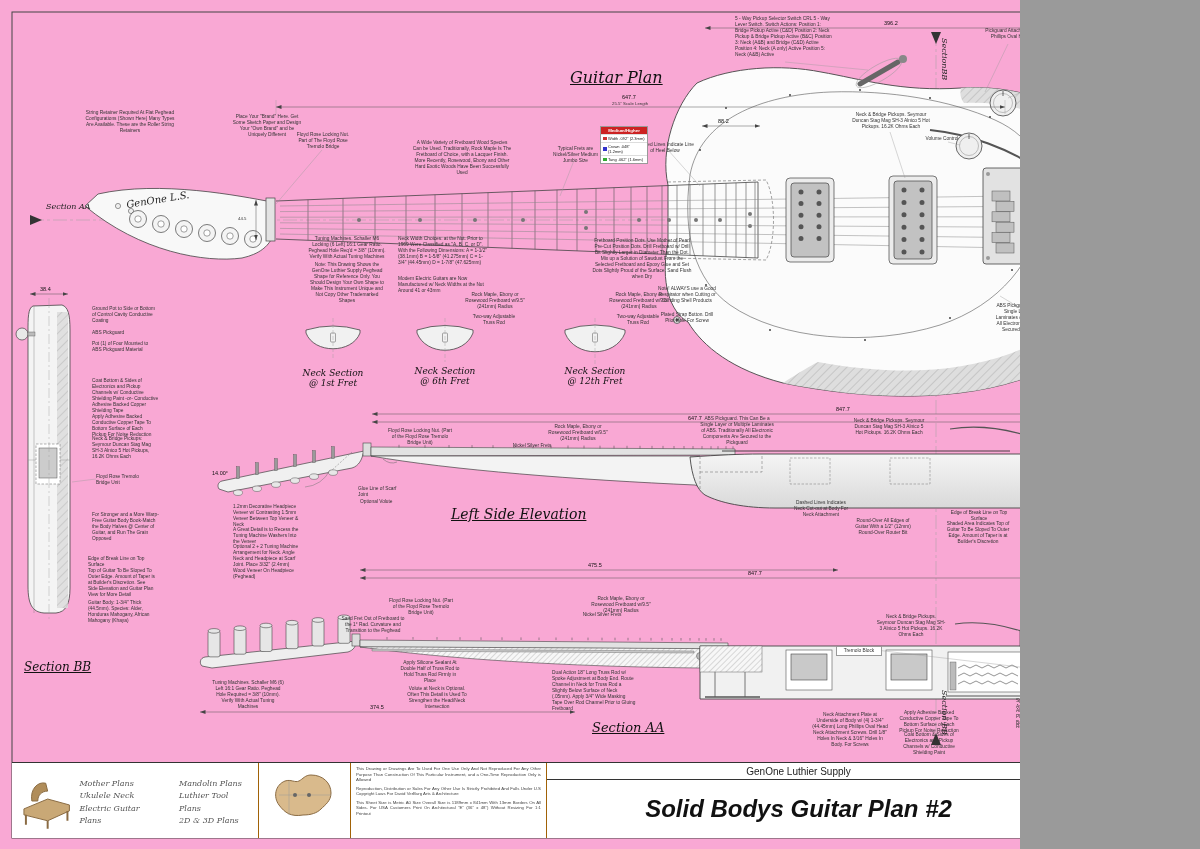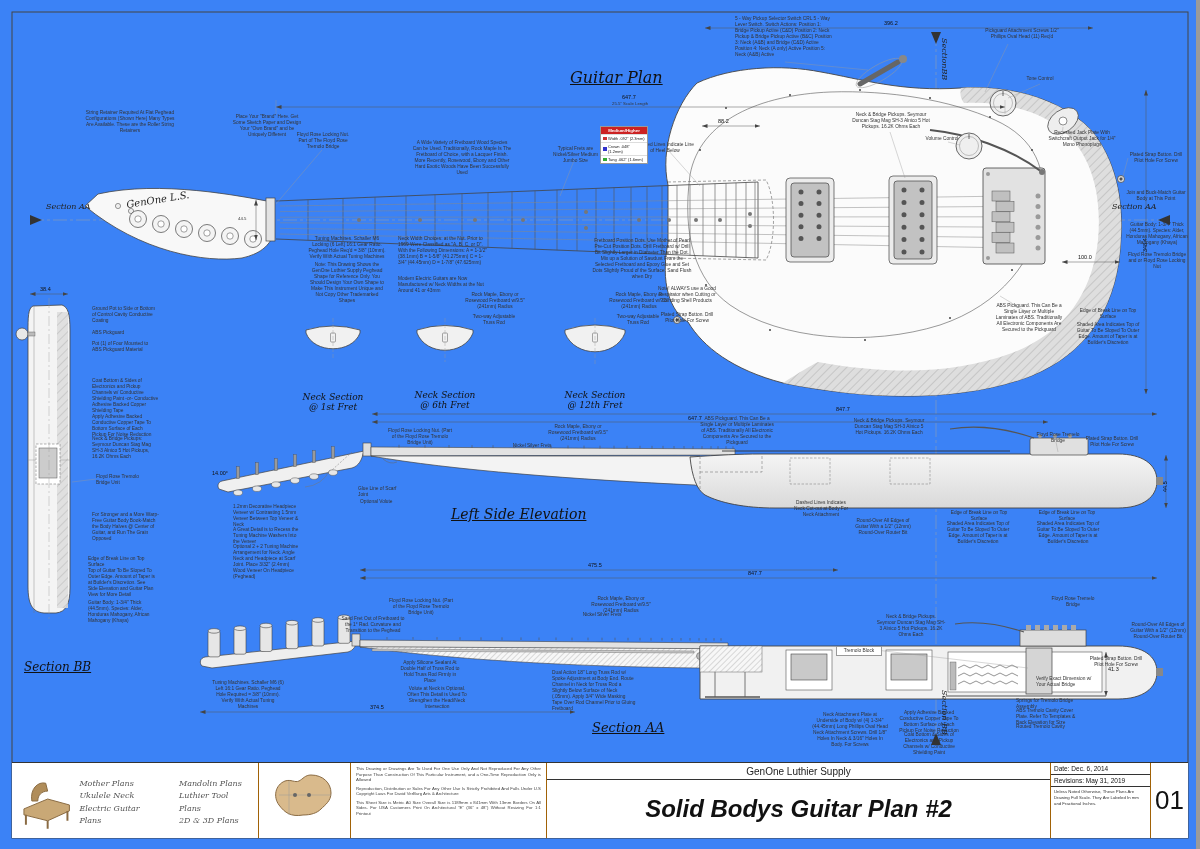--- a/index.html
+++ b/index.html
@@ -1,26 +1,26 @@
 <!DOCTYPE html>
 <html><head>
 <meta charset="utf-8">
 <style>
   html,body{margin:0;padding:0;background:#9a9a9a;}
-  #sheet{position:relative;width:1196px;height:849px;background:#3b82f6;overflow:hidden;
+  #sheet{position:relative;width:1020px;height:849px;background:#f9a8d4;overflow:hidden;
          font-family:"Liberation Sans",sans-serif;}
   #lines{position:absolute;left:0;top:0;}
   .n{position:absolute;font-size:4.8px;line-height:1.25;color:#333;text-align:center;}
   .nl{text-align:left;}
   .d{position:absolute;font-size:5.5px;color:#111;white-space:nowrap;}
   .ds{position:absolute;font-size:4.3px;color:#333;white-space:nowrap;}
   .rot{transform:rotate(-90deg);transform-origin:left top;}
   .vt{position:absolute;font-family:"DejaVu Serif",serif;font-style:italic;color:#111;
       text-decoration:underline;white-space:nowrap;}
-  .ns{position:absolute;width:96px;text-align:center;font:italic 9px "DejaVu Serif",serif;color:#111;margin-top:24px;}
+  .ns{position:absolute;width:96px;text-align:center;font:italic 9px "DejaVu Serif",serif;color:#111;}
   .em{position:absolute;font:italic 8px "DejaVu Serif",serif;color:#222;white-space:nowrap;}
   .vert{writing-mode:vertical-rl;}
   .brand-hs{position:absolute;font:italic 10px "DejaVu Serif",serif;color:#222;transform:rotate(-9deg);}
   .badge{position:absolute;width:46px;border:0.5px solid #999;background:#fff;color:#222;}
   .badge-h{background:#c22;color:#fff;text-align:center;font-size:4.4px;font-weight:bold;padding:1px 0;}
   .badge-r{display:flex;align-items:center;gap:1.5px;padding:1px 2px;border-top:0.5px solid #ddd;font-size:4px;}
   .chip{width:3.5px;height:3.5px;display:inline-block;flex:none;}
   
   #tb{position:absolute;left:12px;top:762px;width:1176px;height:76px;display:flex;background:#fff;
       border-top:1.2px solid #333;box-sizing:border-box;}

